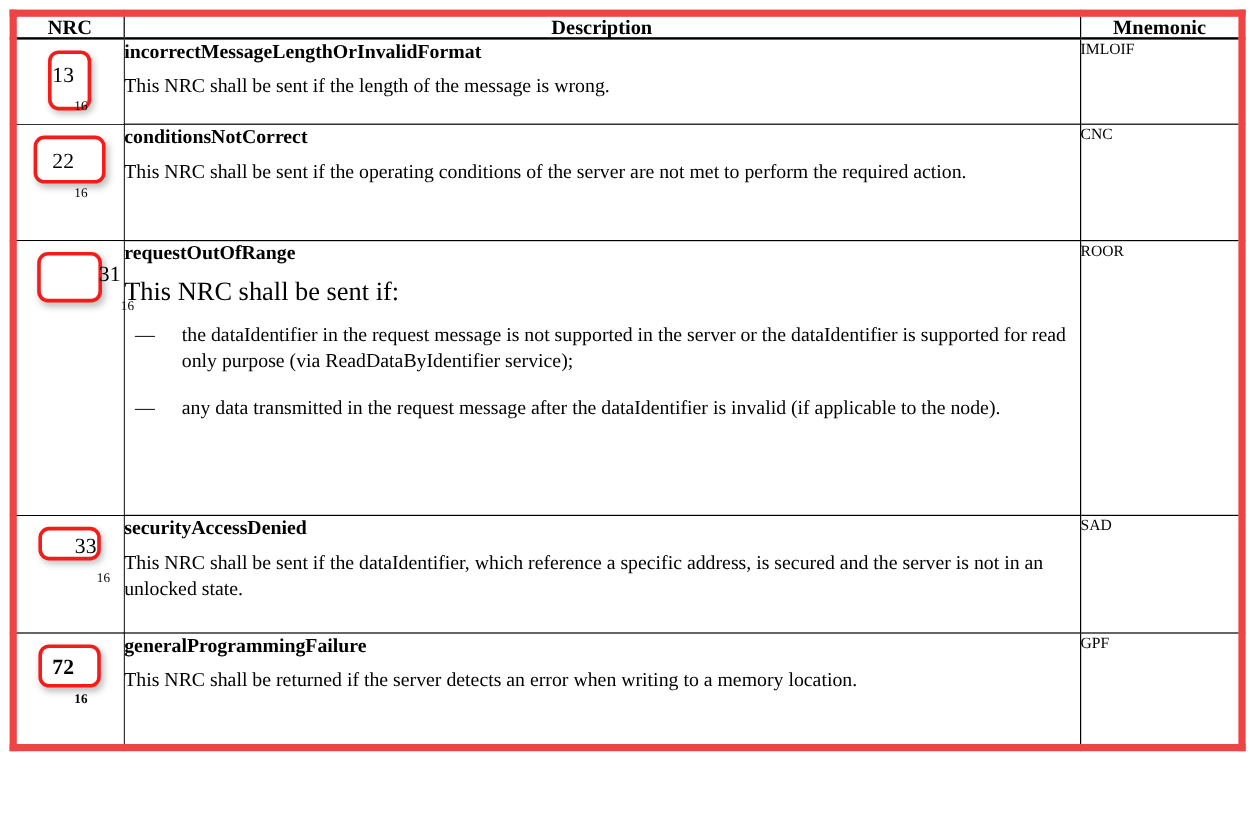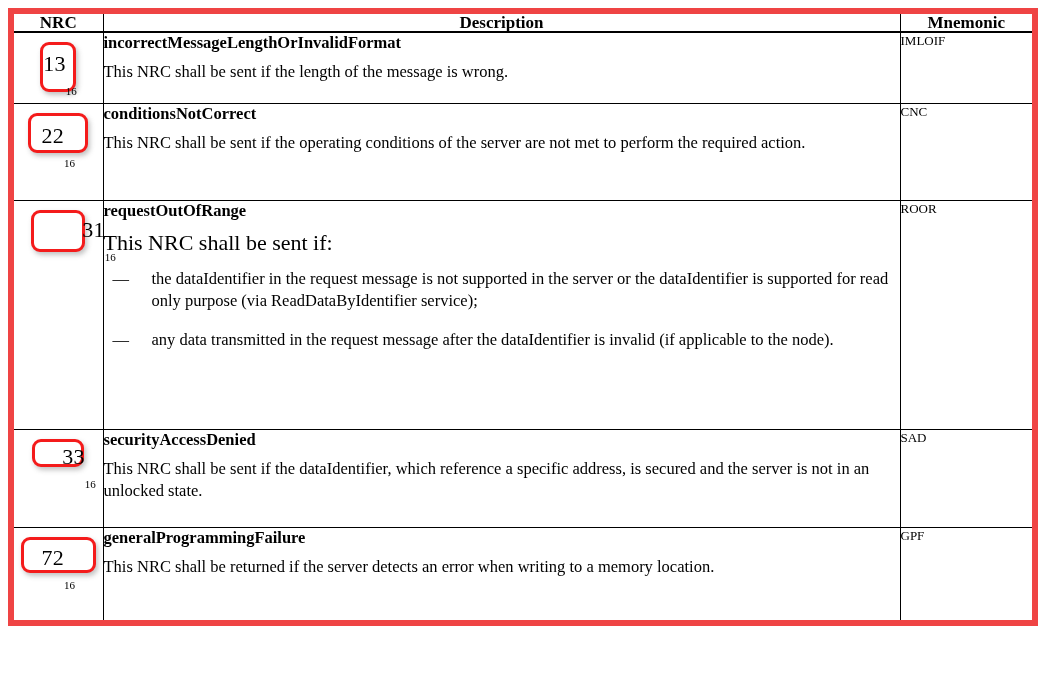--- a/index.html
+++ b/index.html
@@ -76,37 +76,37 @@
     border: 3px solid #f41b1b;
     border-radius: 9px;
     background: #ffffff;
     box-shadow: 2px 3px 5px rgba(120,120,120,0.45);
     box-sizing: border-box;
     line-height: 1;
     text-align: center;
     white-space: nowrap;
   }
   .nrc-badge .nrc-val {
-    font-size: 22px;
+    font-size: 18px;
     letter-spacing: 0.2px;
   }
   .nrc-badge .nrc-sub {
     font-size: 11px;
     vertical-align: sub;
     position: relative;
     top: 20px;
     letter-spacing: 0;
   }
 
   
   .nrc-badge.sz-a { width: 36px; height: 50px; padding-top: 8px; }
   .nrc-badge.sz-b { width: 60px; height: 40px; padding-top: 9px; }
   .nrc-badge.sz-c { width: 50px; height: 42px; padding-top: 6px; }
   .nrc-badge.sz-d { width: 52px; height: 28px; padding-top: 4px; }
-  .nrc-badge.sz-e { width: 75px; height: 36px; padding-top: 7px; }
+  .nrc-badge.sz-e { width: 52px; height: 36px; padding-top: 7px; font-weight: bold; }
 
   
   td.desc-cell {
     padding: 7px 10px 9px 9px;
   }
   .desc-title {
     font-weight: bold;
     font-size: 16.5px;
     line-height: 1.18;
     margin: 0 0 9px 0;

